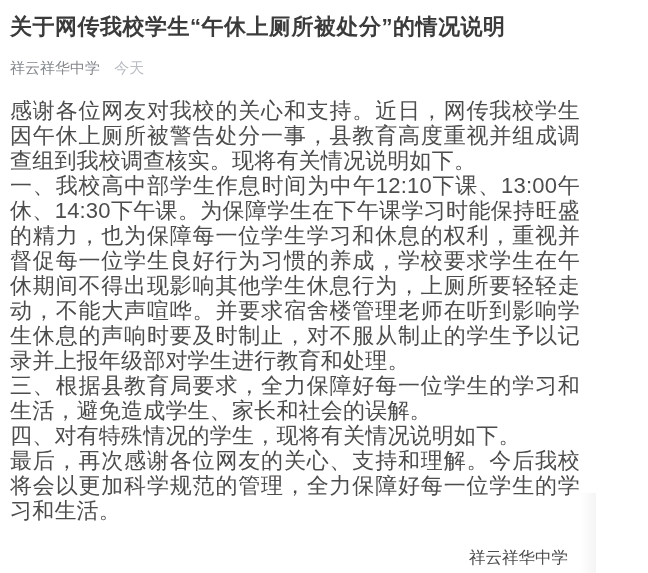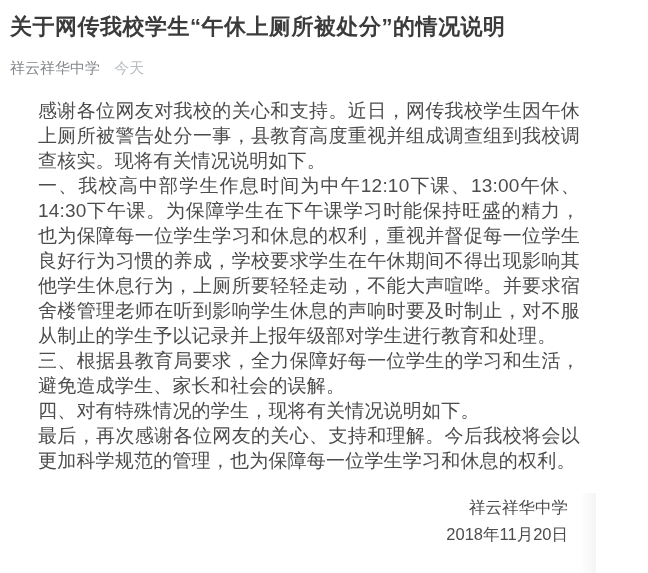--- a/index.html
+++ b/index.html
@@ -33,26 +33,25 @@
   .account-name {
     color: #85888d;
     cursor: pointer;
   }
   .publish-date {
     color: #b9bdc3;
     margin-left: 10px;
   }
   .article-body {
     margin-top: 21px;
-    font-size: 19px;
+    font-size: 22px;
     color: #4c4c4c;
     line-height: 25px;
     text-align: justify;
     letter-spacing: 0.2px;
-    margin-left: 28px;
   }
   .article-body p {
     margin: 0;
     padding: 0;
   }
   .signature {
     margin-top: 21px;
     padding-right: 12px;
     text-align: right;
     font-size: 16.5px;
@@ -79,21 +78,21 @@
   <div class="byline">
     <span class="account-name">祥云祥华中学</span>
     <span class="publish-date">今天</span>
   </div>
 
   <div class="article-body">
     <p>感谢各位网友对我校的关心和支持。近日，网传我校学生因午休上厕所被警告处分一事，县教育高度重视并组成调查组到我校调查核实。现将有关情况说明如下。</p>
     <p>一、我校高中部学生作息时间为中午12:10下课、13:00午休、14:30下午课。为保障学生在下午课学习时能保持旺盛的精力，也为保障每一位学生学习和休息的权利，重视并督促每一位学生良好行为习惯的养成，学校要求学生在午休期间不得出现影响其他学生休息行为，上厕所要轻轻走动，不能大声喧哗。并要求宿舍楼管理老师在听到影响学生休息的声响时要及时制止，对不服从制止的学生予以记录并上报年级部对学生进行教育和处理。</p>
     <p>三、根据县教育局要求，全力保障好每一位学生的学习和生活，避免造成学生、家长和社会的误解。</p>
     <p>四、对有特殊情况的学生，现将有关情况说明如下。</p>
-    <p>最后，再次感谢各位网友的关心、支持和理解。今后我校将会以更加科学规范的管理，也为保障每一位学生学习和休息的权利。</p>
+    <p>最后，再次感谢各位网友的关心、支持和理解。今后我校将会以更加科学规范的管理，全力保障好每一位学生的学习和生活。</p>
   </div>
 
   <div class="signature">
     <div>祥云祥华中学</div>
     <div>2018年11月20日</div>
   </div>
 
   <div class="edge-shade"></div>
 
 </div>

